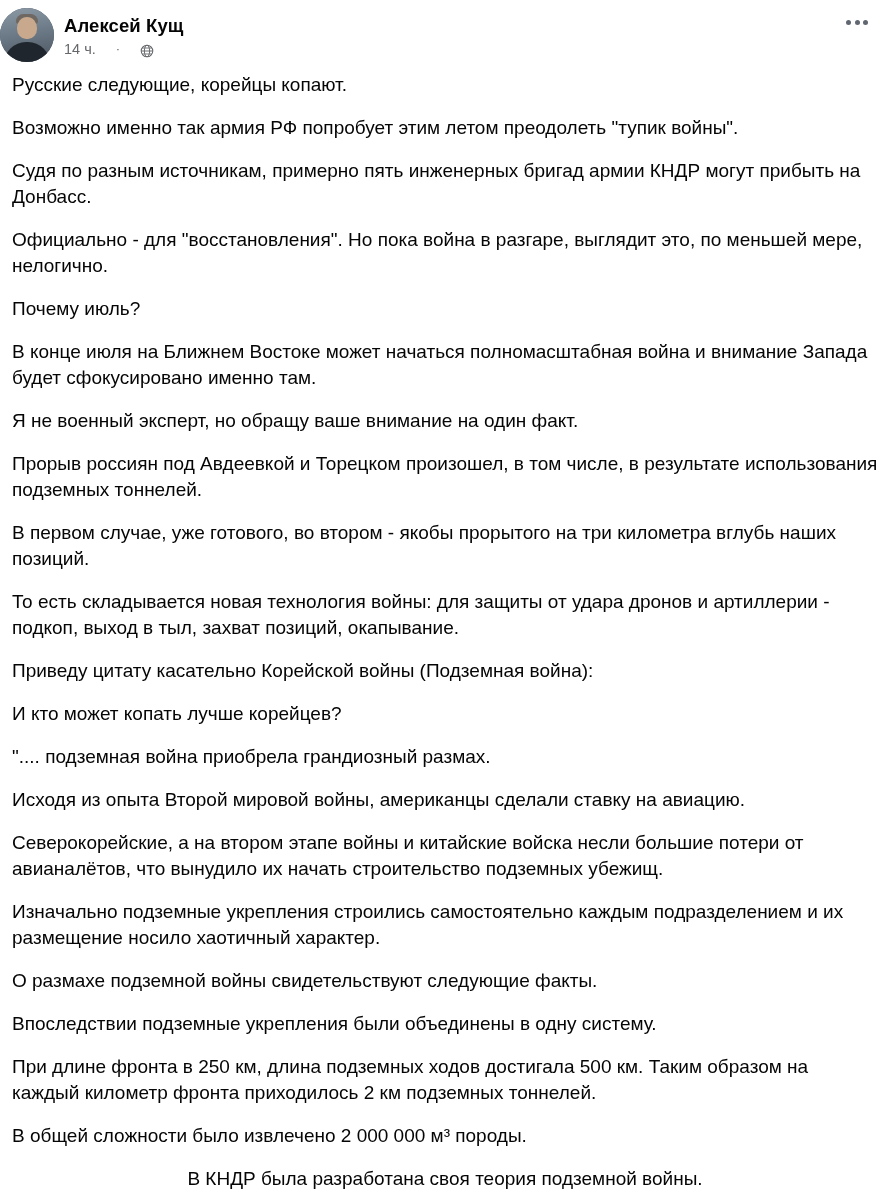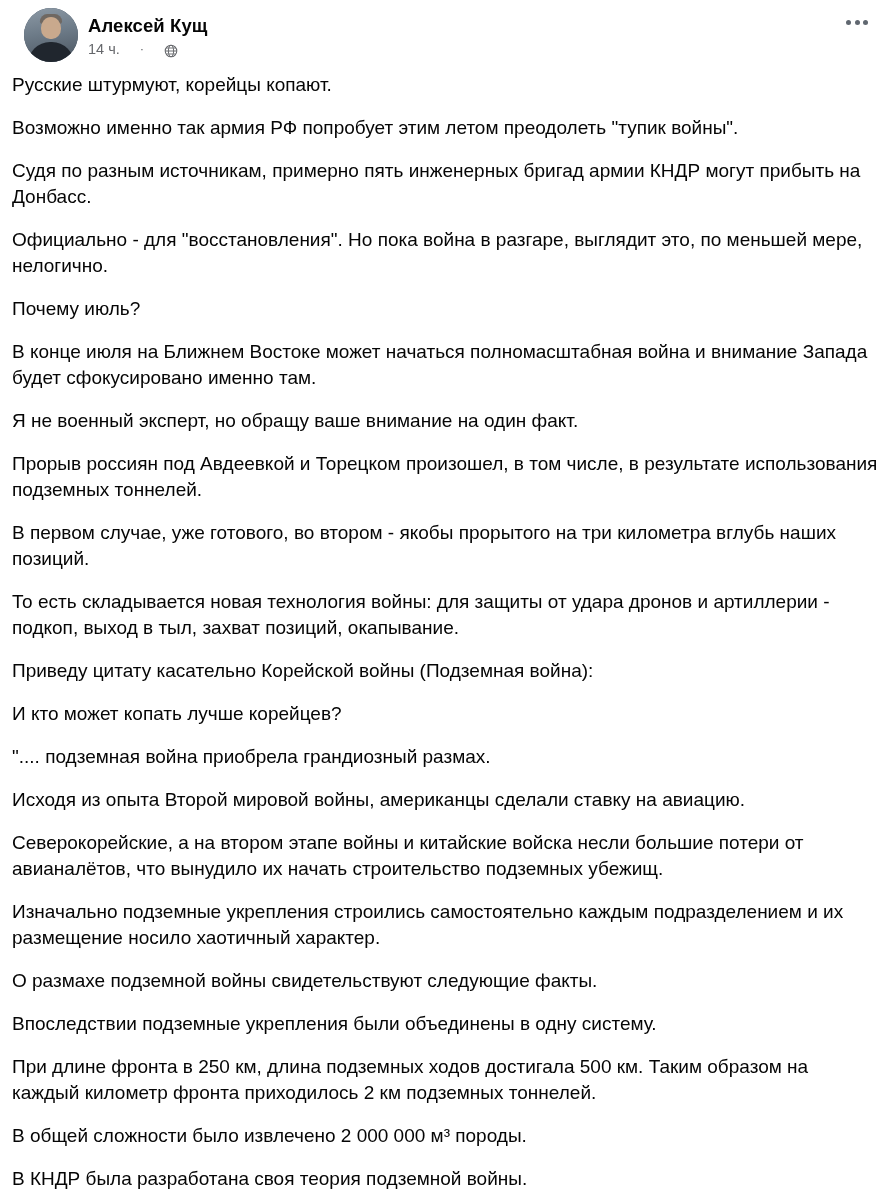--- a/index.html
+++ b/index.html
@@ -17,21 +17,21 @@
   }
   .post {
     width: 890px;
     padding: 0;
     background: #ffffff;
     position: relative;
   }
   .post-header {
     display: flex;
     align-items: center;
-    padding: 8px 12px 2px 24px;
+    padding: 8px 12px 2px 0;
     position: relative;
   }
   .avatar {
     width: 54px;
     height: 54px;
     border-radius: 50%;
     overflow: hidden;
     flex: 0 0 54px;
     background: #3b4a5a;
     position: relative;
@@ -123,21 +123,21 @@
   .post-body {
     padding: 8px 12px 0 12px;
   }
   .para {
     font-size: 19px;
     line-height: 26px;
     color: #050505;
     margin: 0 0 17px 0;
     word-wrap: break-word;
   }
-  .para:last-child { margin-bottom: 0; }
+  .para:last-child { margin-bottom: 0; text-align: center; }
 </style>
 </head>
 <body>
 
 <div class="post">
 
   <div class="post-header">
     <div class="avatar">
       <div class="av-sky"></div>
       <div class="av-hair"></div>
@@ -161,21 +161,21 @@
       </div>
     </div>
     <div class="menu-dots">
       <span></span>
       <span></span>
       <span></span>
     </div>
   </div>
 
   <div class="post-body">
-    <p class="para">Русские штурмуют, корейцы копают.</p>
+    <p class="para">Русские следующие, корейцы копают.</p>
     <p class="para">Возможно именно так армия РФ попробует этим летом преодолеть "тупик войны".</p>
     <p class="para">Судя по разным источникам, примерно пять инженерных бригад армии КНДР могут прибыть на Донбасс.</p>
     <p class="para">Официально - для "восстановления". Но пока война в разгаре, выглядит это, по меньшей мере, нелогично.</p>
     <p class="para">Почему июль?</p>
     <p class="para">В конце июля на Ближнем Востоке может начаться полномасштабная война и внимание Запада будет сфокусировано именно там.</p>
     <p class="para">Я не военный эксперт, но обращу ваше внимание на один факт.</p>
     <p class="para">Прорыв россиян под Авдеевкой и Торецком произошел, в том числе, в результате использования подземных тоннелей.</p>
     <p class="para">В первом случае, уже готового, во втором - якобы прорытого на три километра вглубь наших позиций.</p>
     <p class="para">То есть  складывается новая технология войны: для защиты от удара дронов и артиллерии - подкоп, выход в тыл, захват позиций, окапывание.</p>
     <p class="para">Приведу цитату касательно Корейской войны (Подземная война):</p>

